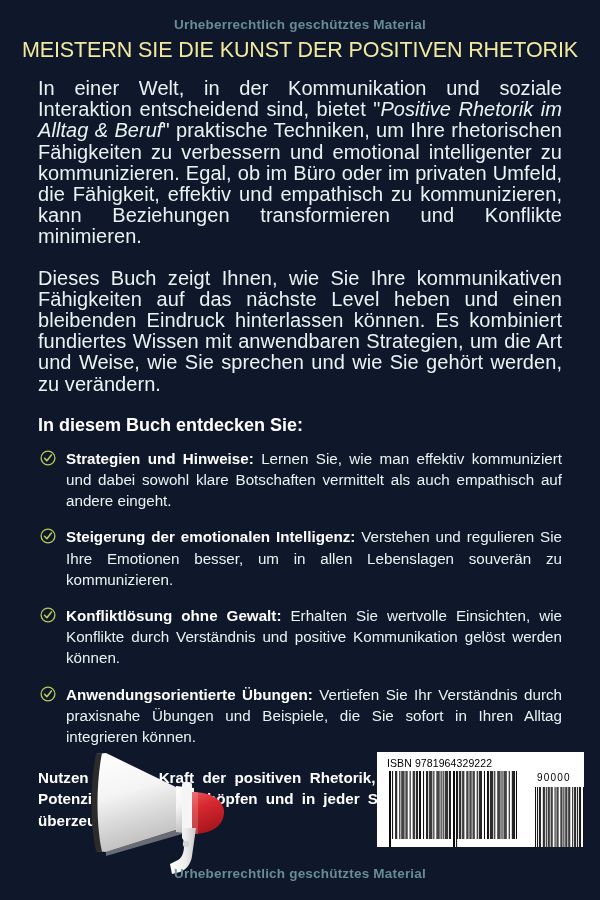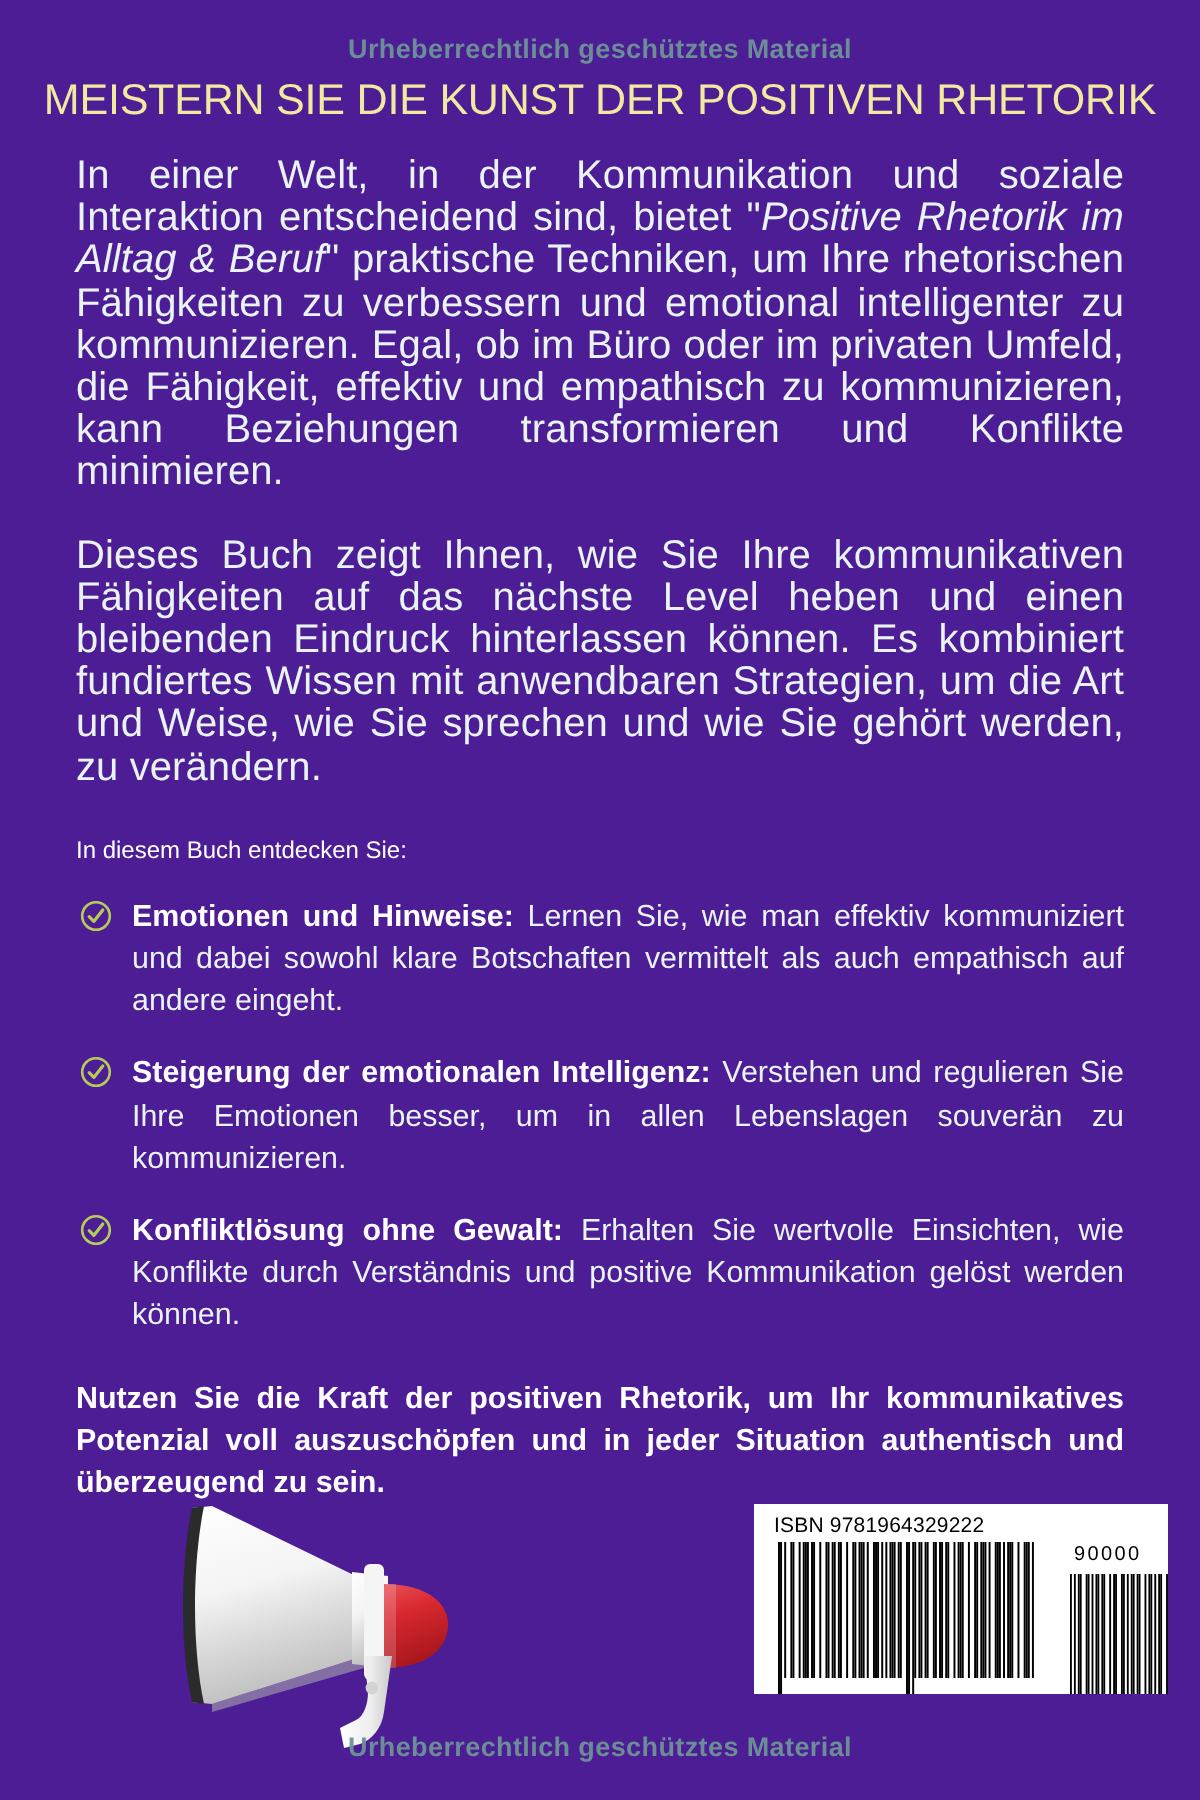--- a/index.html
+++ b/index.html
@@ -11,21 +11,21 @@
     height: 900px;
     background: #1e6168;
     font-family: "Liberation Sans", sans-serif;
     overflow: hidden;
     position: relative;
   }
   .cover {
     position: relative;
     width: 600px;
     height: 900px;
-    background: #4c1d95;
+    background: #0f172a;
     box-sizing: border-box;
   }
 
   
   .watermark {
     position: absolute;
     left: 0;
     width: 600px;
     text-align: center;
     font-size: 13.5px;
@@ -66,23 +66,23 @@
     text-align: justify;
     text-justify: inter-word;
     letter-spacing: 0.05px;
   }
   p.para:last-child { margin-bottom: 0; }
   .para em {
     font-style: italic;
   }
   .subhead {
     margin: 0 0 12px 0;
-    font-size: 12px;
+    font-size: 18px;
     line-height: 21px;
-    font-weight: normal;
+    font-weight: bold;
     color: #ffffff;
   }
 
   
   .bullets {
     margin: 0;
     padding: 0;
     list-style: none;
   }
   .bullet {
@@ -208,21 +208,21 @@
 
     <ul class="bullets">
 
       <li class="bullet">
         <span class="check-icon">
           <svg viewBox="0 0 16 16" width="16" height="16">
             <circle cx="8" cy="8" r="6.9" fill="none" stroke="#b5cc5a" stroke-width="1.3"></circle>
             <path d="M4.6 8.3 L6.9 10.7 L11.4 5.0" fill="none" stroke="#b5cc5a" stroke-width="1.6" stroke-linecap="round" stroke-linejoin="round"></path>
           </svg>
         </span>
-        <b>Emotionen und Hinweise:</b><span> Lernen Sie, wie man effektiv kommuniziert und dabei sowohl klare Botschaften vermittelt als auch empathisch auf andere eingeht.</span>
+        <b>Strategien und Hinweise:</b><span> Lernen Sie, wie man effektiv kommuniziert und dabei sowohl klare Botschaften vermittelt als auch empathisch auf andere eingeht.</span>
       </li>
 
       <li class="bullet">
         <span class="check-icon">
           <svg viewBox="0 0 16 16" width="16" height="16">
             <circle cx="8" cy="8" r="6.9" fill="none" stroke="#b5cc5a" stroke-width="1.3"></circle>
             <path d="M4.6 8.3 L6.9 10.7 L11.4 5.0" fill="none" stroke="#b5cc5a" stroke-width="1.6" stroke-linecap="round" stroke-linejoin="round"></path>
           </svg>
         </span>
         <b>Steigerung der emotionalen Intelligenz:</b><span> Verstehen und regulieren Sie Ihre Emotionen besser, um in allen Lebenslagen souverän zu kommunizieren.</span>
@@ -232,20 +232,29 @@
         <span class="check-icon">
           <svg viewBox="0 0 16 16" width="16" height="16">
             <circle cx="8" cy="8" r="6.9" fill="none" stroke="#b5cc5a" stroke-width="1.3"></circle>
             <path d="M4.6 8.3 L6.9 10.7 L11.4 5.0" fill="none" stroke="#b5cc5a" stroke-width="1.6" stroke-linecap="round" stroke-linejoin="round"></path>
           </svg>
         </span>
         <b>Konfliktlösung ohne Gewalt:</b><span> Erhalten Sie wertvolle Einsichten, wie Konflikte durch Verständnis und positive Kommunikation gelöst werden können.</span>
       </li>
 
 
+      <li class="bullet">
+        <span class="check-icon">
+          <svg viewBox="0 0 16 16" width="16" height="16">
+            <circle cx="8" cy="8" r="6.9" fill="none" stroke="#b5cc5a" stroke-width="1.3"></circle>
+            <path d="M4.6 8.3 L6.9 10.7 L11.4 5.0" fill="none" stroke="#b5cc5a" stroke-width="1.6" stroke-linecap="round" stroke-linejoin="round"></path>
+          </svg>
+        </span>
+        <b>Anwendungsorientierte Übungen:</b><span> Vertiefen Sie Ihr Verständnis durch praxisnahe Übungen und Beispiele, die Sie sofort in Ihren Alltag integrieren können.</span>
+      </li>
 
     </ul>
 
     <p class="closing">Nutzen Sie die Kraft der positiven Rhetorik, um Ihr kommunikatives Potenzial voll auszuschöpfen und in jeder Situation authentisch und überzeugend zu sein.</p>
 
   </div>
 
   <div class="megaphone">
     <svg viewBox="0 0 150 140" width="150" height="140">
       <defs>

